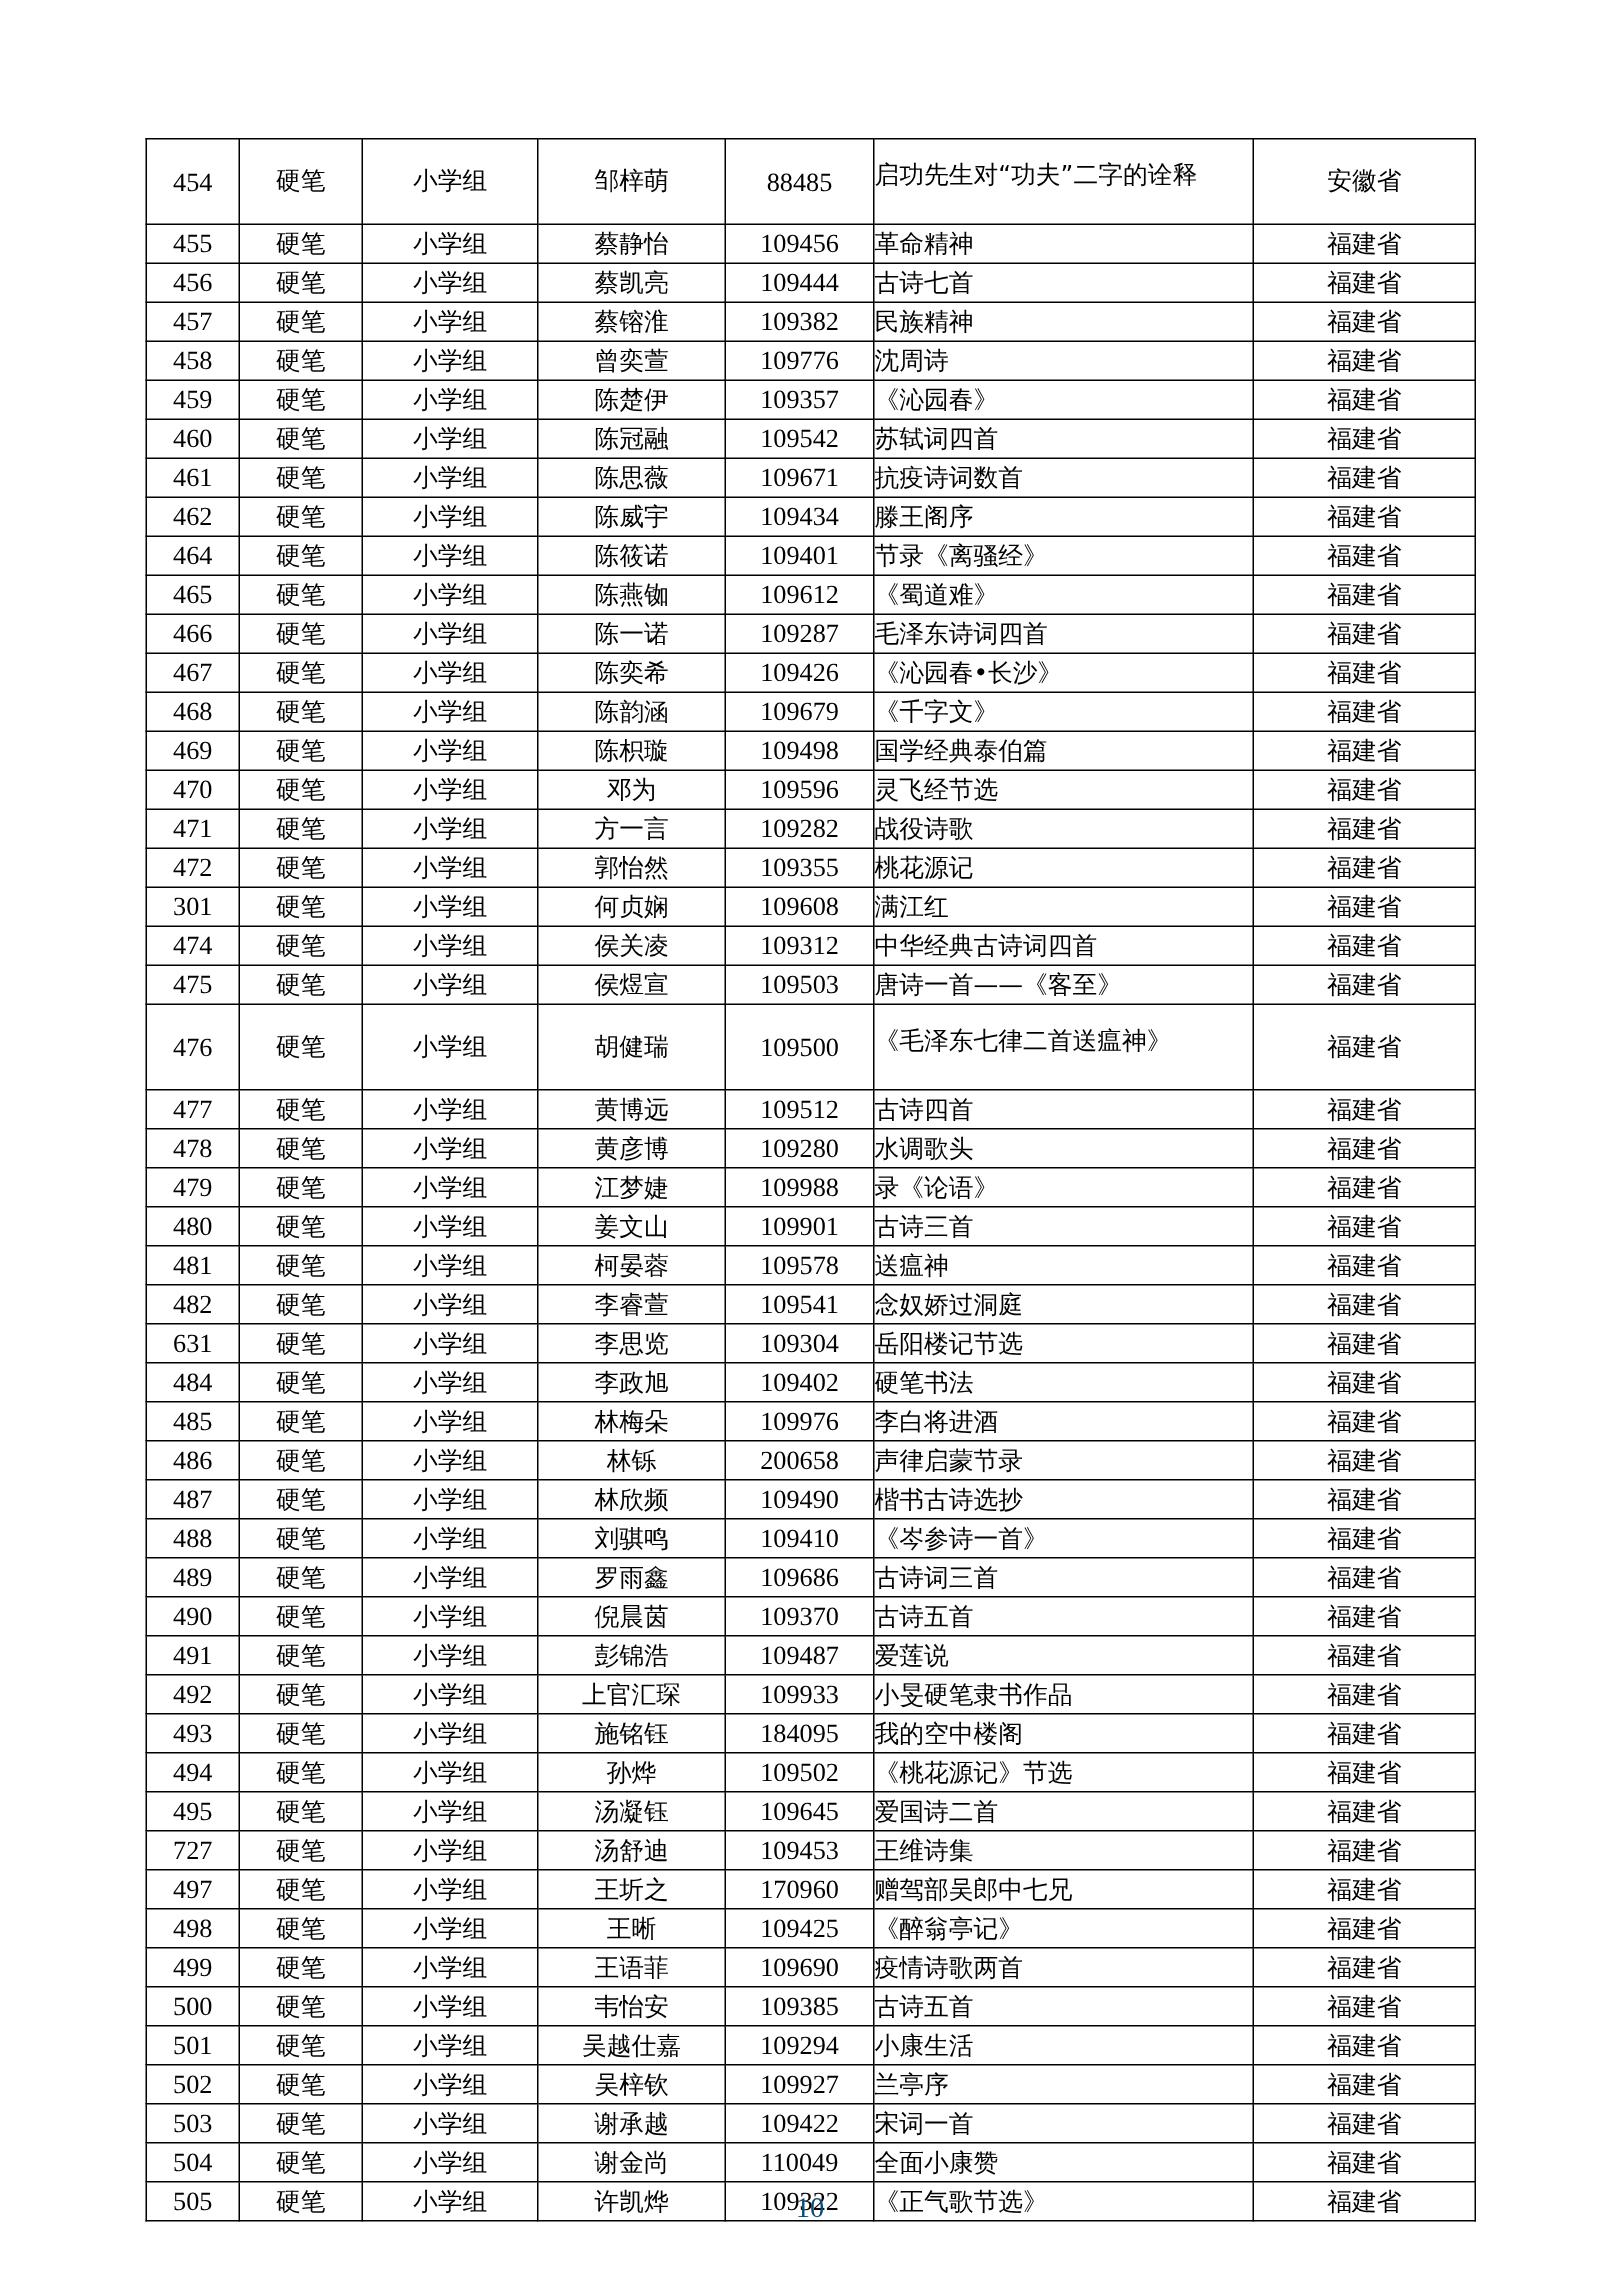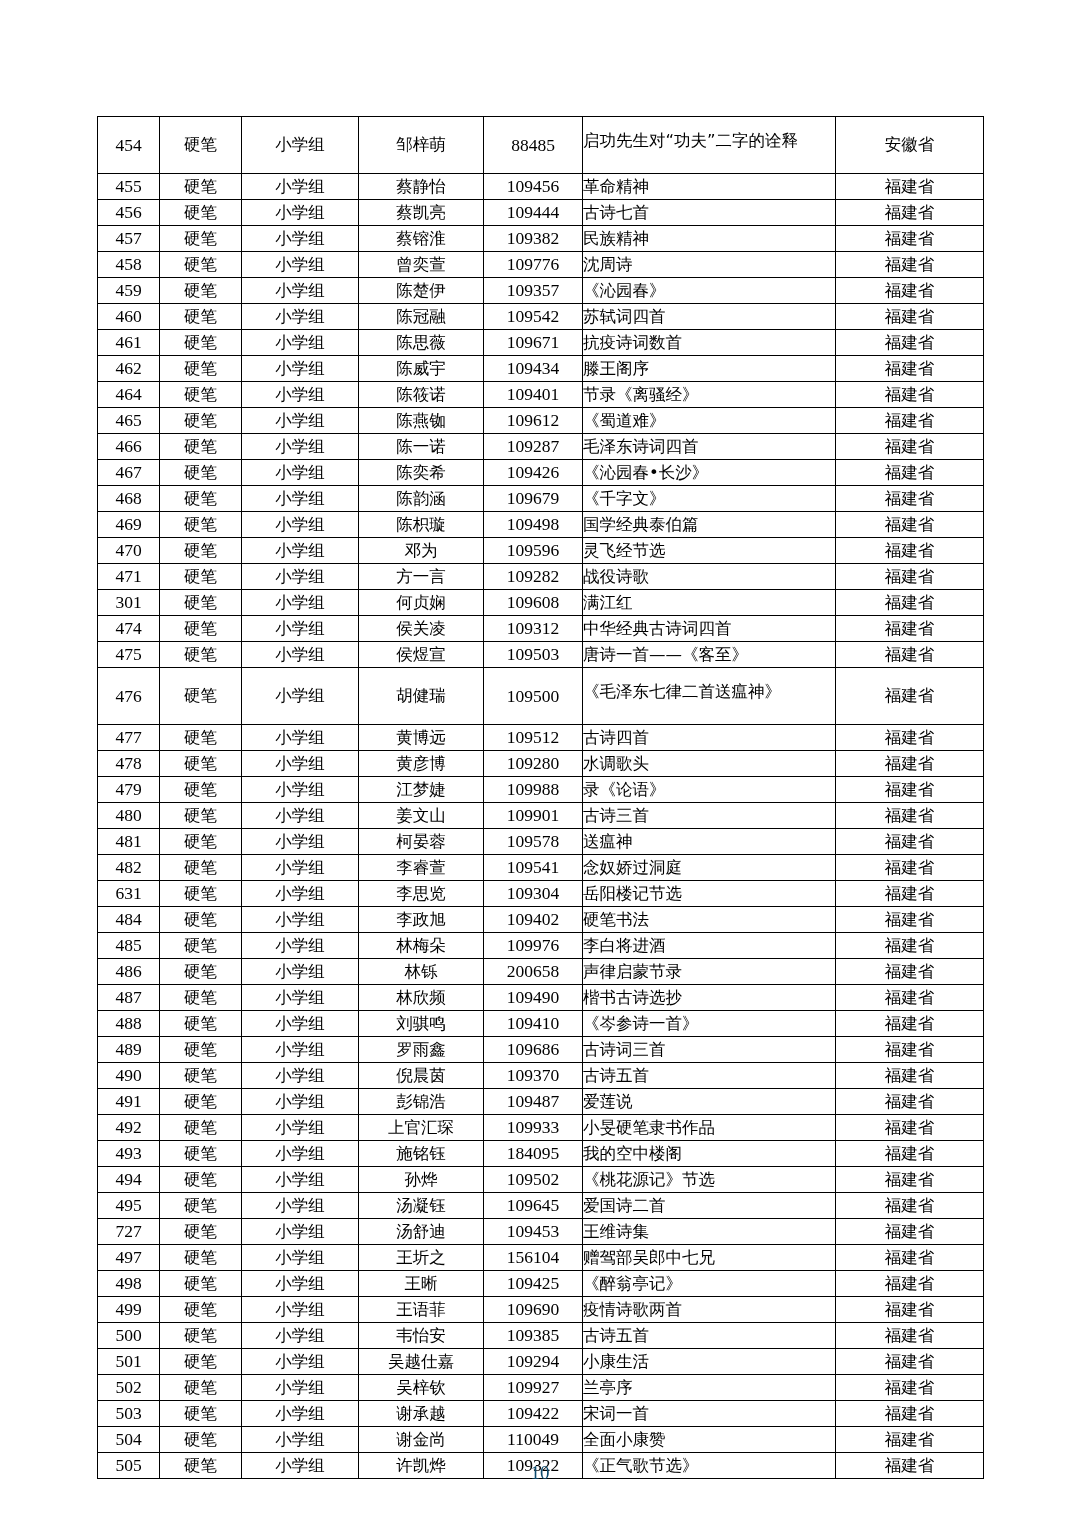--- a/index.html
+++ b/index.html
@@ -28,21 +28,20 @@
     left: 97px;
     top: 92px;
     width: 886px;
   }
   table.roster {
     border-collapse: collapse;
     width: 886px;
     table-layout: fixed;
     font-size: 17.5px;
     line-height: 1.18;
-    margin-top: 24px;
   }
   table.roster td {
     border: 1.4px solid #000000;
     padding: 0;
     vertical-align: middle;
     height: 26px;
     box-sizing: border-box;
   }
   
   col.c-no     { width: 62px; }
@@ -252,20 +251,29 @@
           <tr>
             <td class="no">471</td>
             <td class="cat">硬笔</td>
             <td class="grp">小学组</td>
             <td class="name">方一言</td>
             <td class="code">109282</td>
             <td class="title">战役诗歌</td>
             <td class="prov">福建省</td>
           </tr>
           <tr>
+            <td class="no">472</td>
+            <td class="cat">硬笔</td>
+            <td class="grp">小学组</td>
+            <td class="name">郭怡然</td>
+            <td class="code">109355</td>
+            <td class="title">桃花源记</td>
+            <td class="prov">福建省</td>
+          </tr>
+          <tr>
             <td class="no">301</td>
             <td class="cat">硬笔</td>
             <td class="grp">小学组</td>
             <td class="name">何贞娴</td>
             <td class="code">109608</td>
             <td class="title">满江红</td>
             <td class="prov">福建省</td>
           </tr>
           <tr>
             <td class="no">474</td>
@@ -472,21 +480,21 @@
             <td class="name">汤舒迪</td>
             <td class="code">109453</td>
             <td class="title">王维诗集</td>
             <td class="prov">福建省</td>
           </tr>
           <tr>
             <td class="no">497</td>
             <td class="cat">硬笔</td>
             <td class="grp">小学组</td>
             <td class="name">王圻之</td>
-            <td class="code">156104</td>
+            <td class="code">170960</td>
             <td class="title">赠驾部吴郎中七兄</td>
             <td class="prov">福建省</td>
           </tr>
           <tr>
             <td class="no">498</td>
             <td class="cat">硬笔</td>
             <td class="grp">小学组</td>
             <td class="name">王晰</td>
             <td class="code">109425</td>
             <td class="title">《醉翁亭记》</td>

